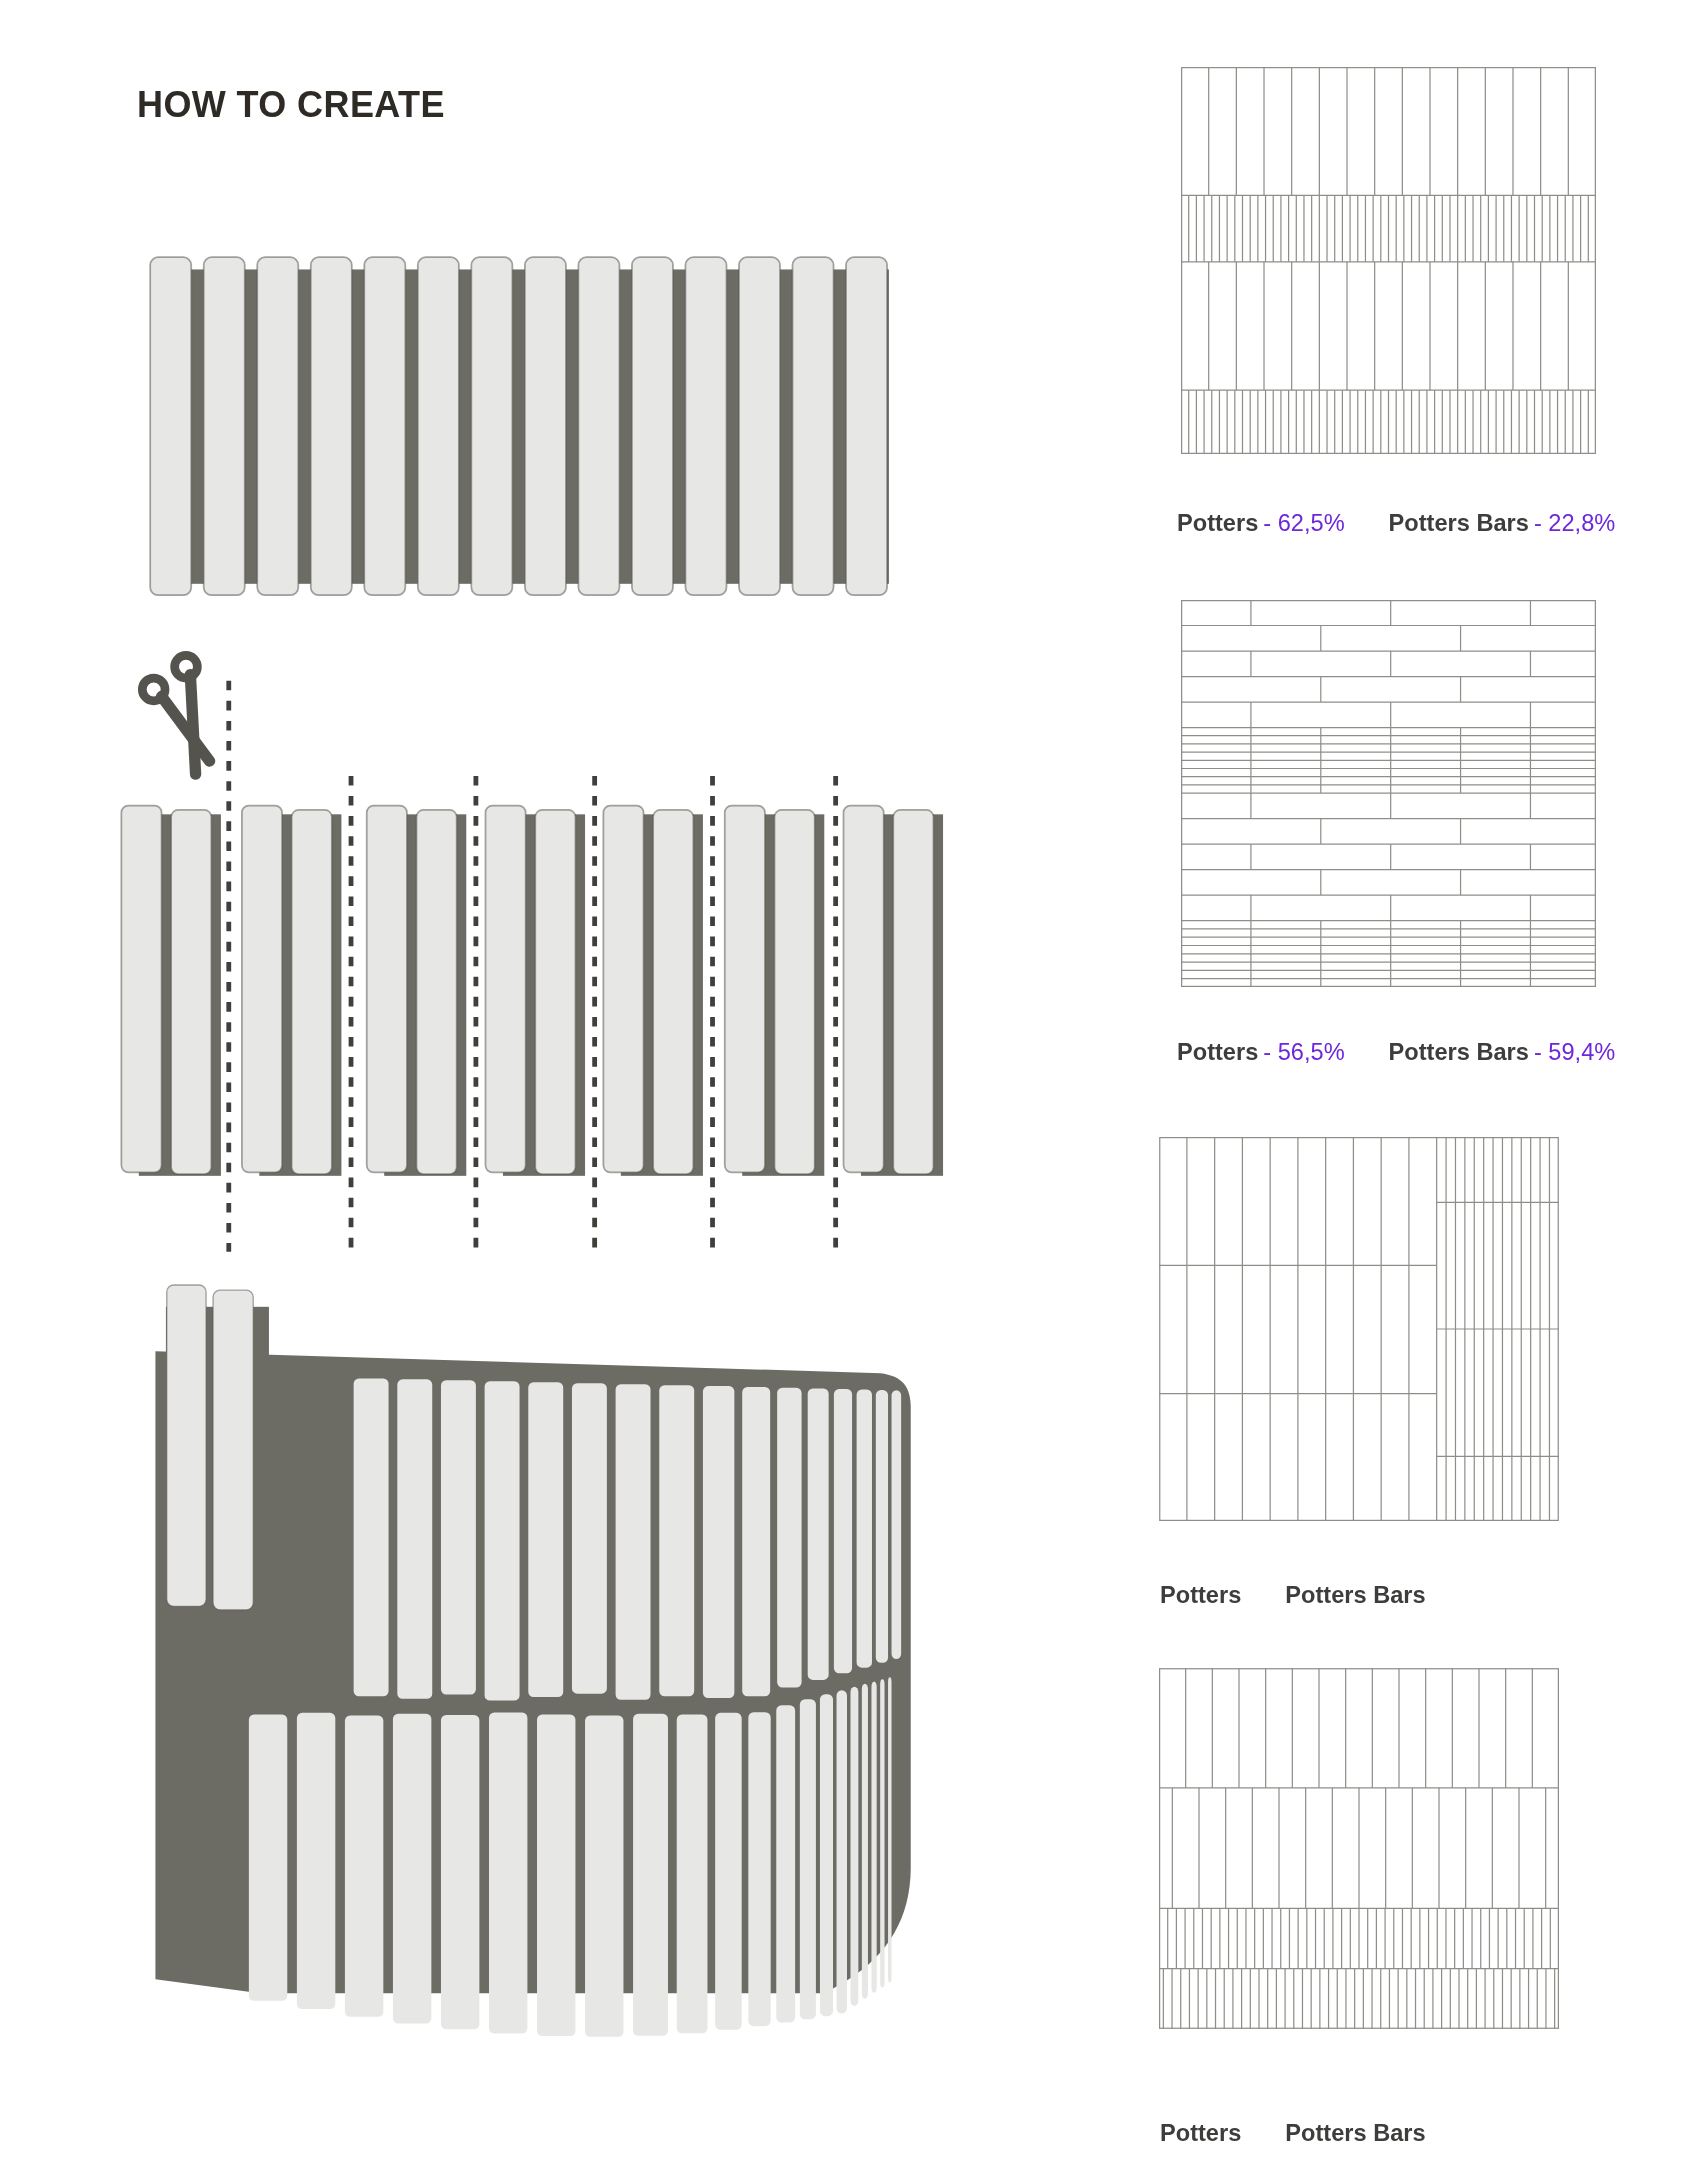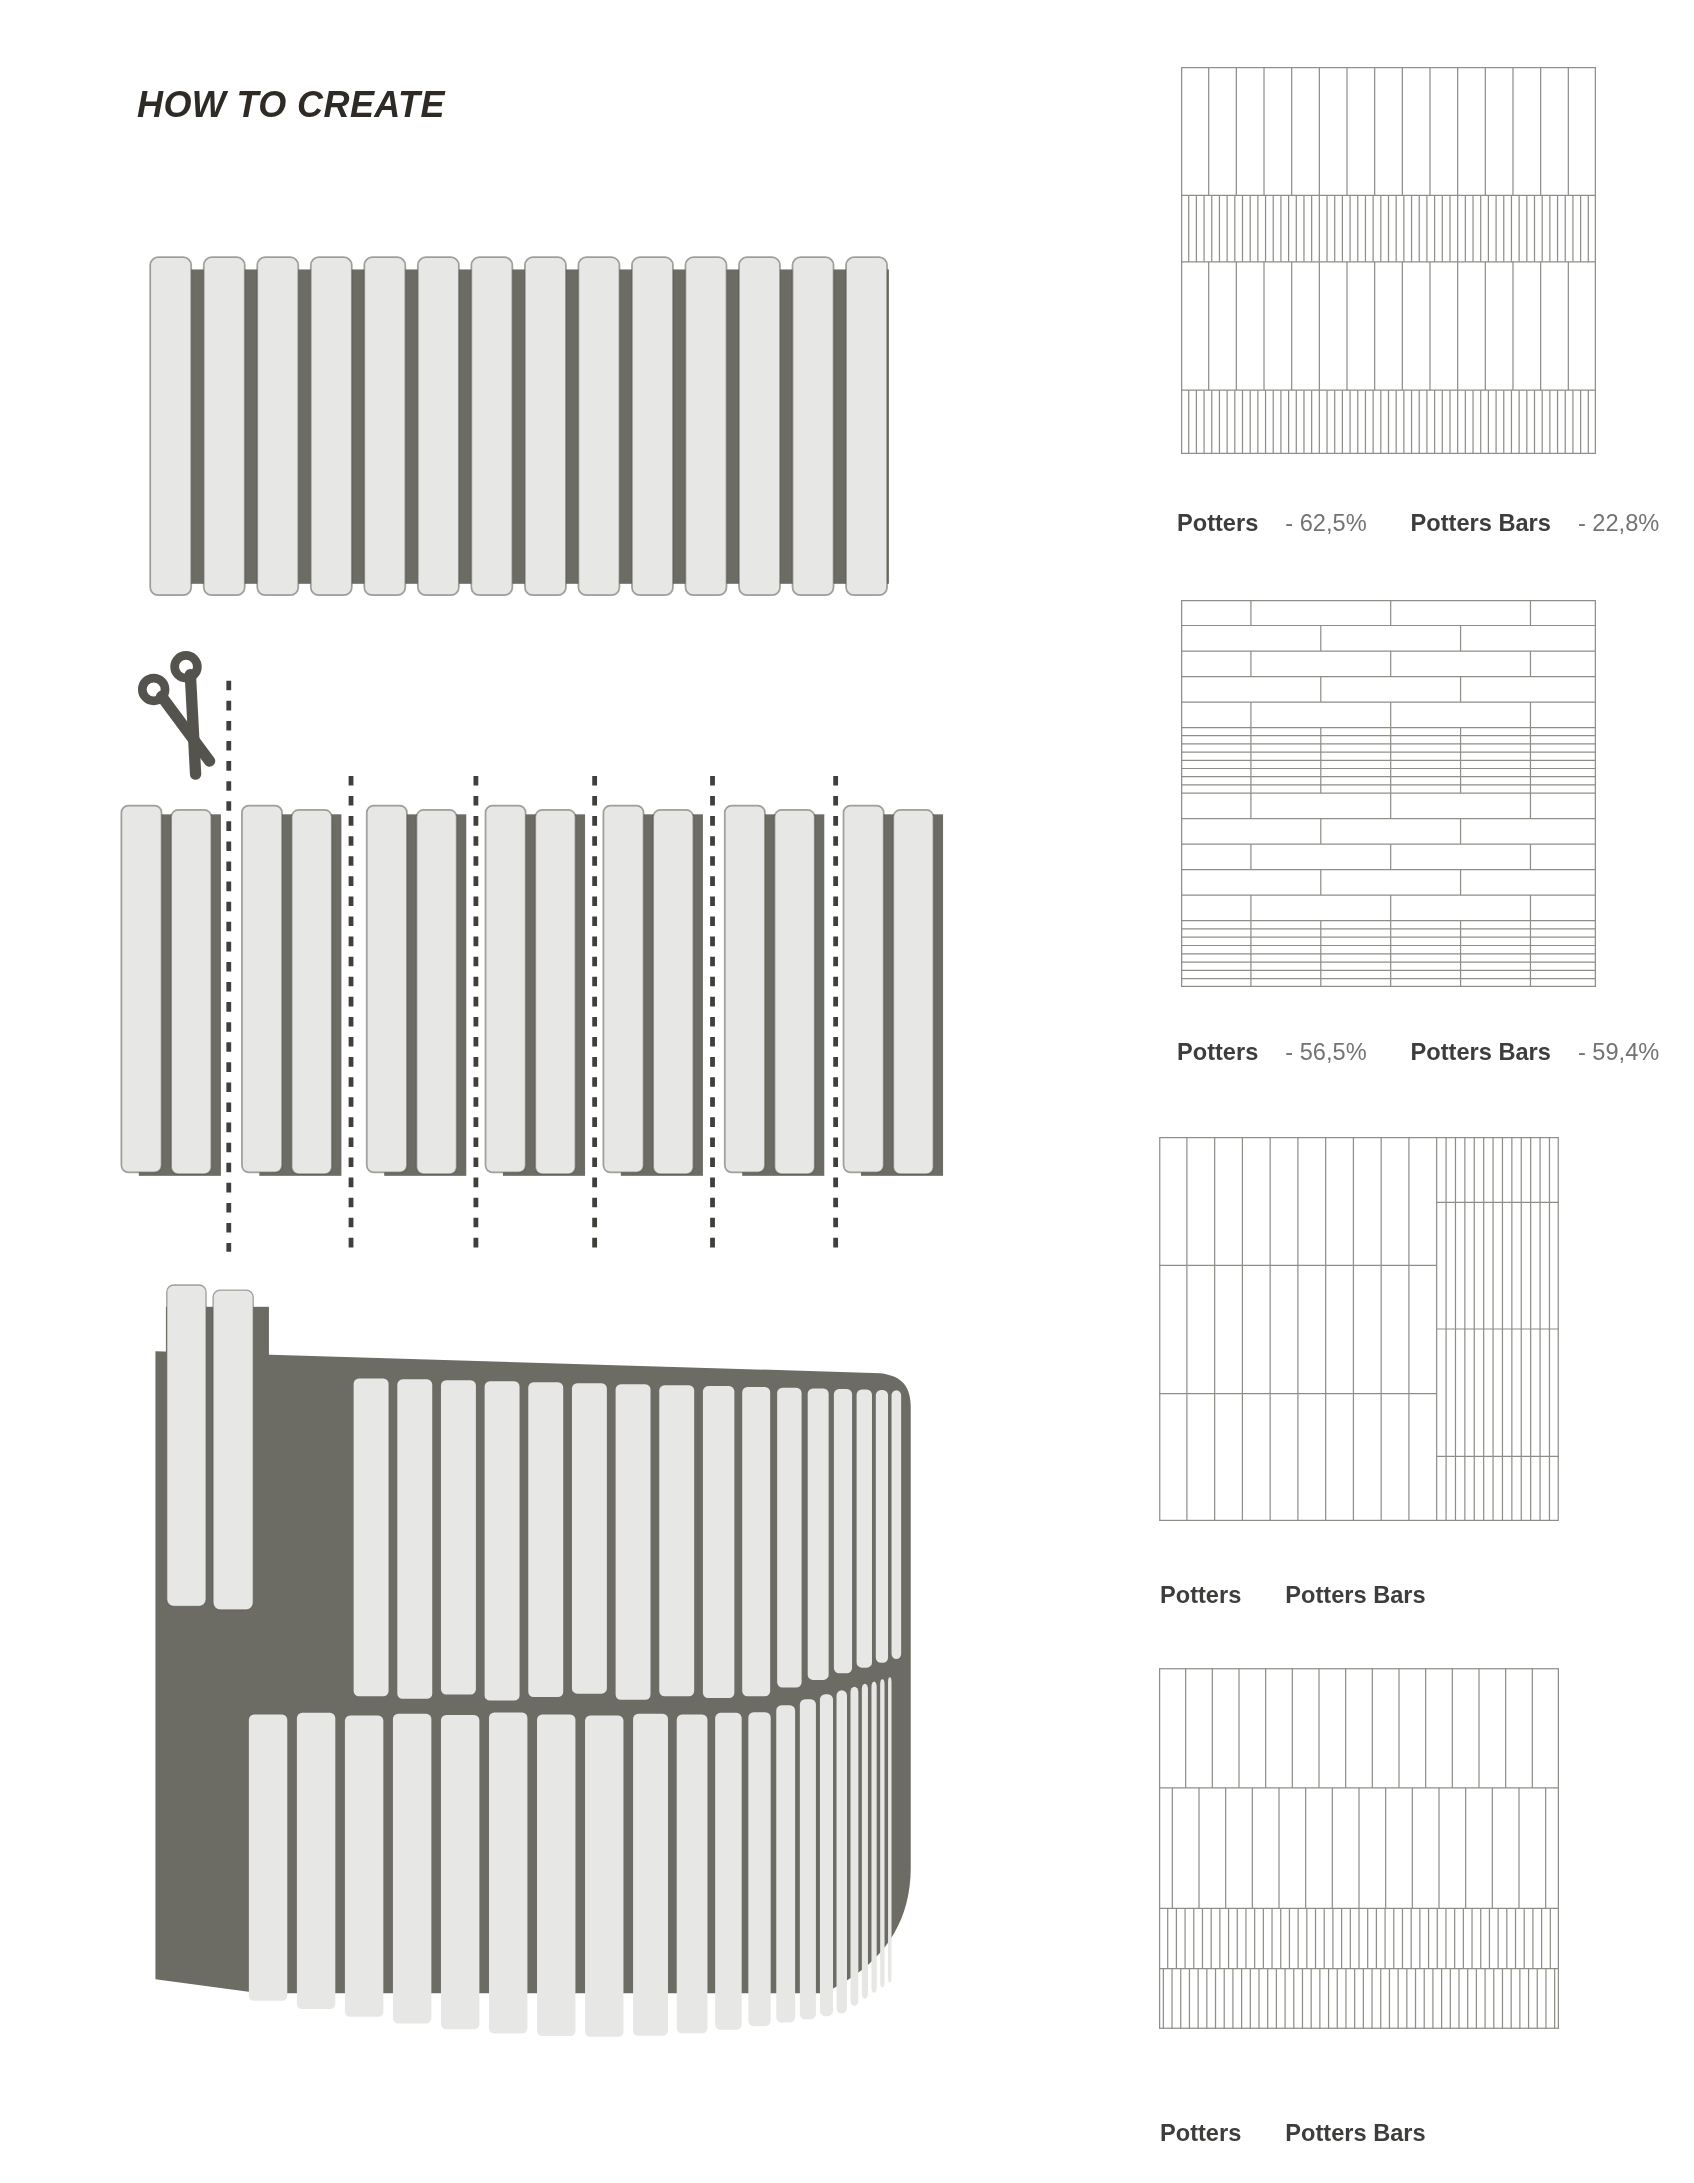--- a/index.html
+++ b/index.html
@@ -1,26 +1,26 @@
 <!DOCTYPE html>
 <html style="font-size:14px"><head>
 <meta charset="utf-8">
 <style>
   html,body{margin:0;padding:0;background:#fff;}
   .page{position:relative;width:1694px;height:2184px;background:#ffffff;overflow:hidden;
         font-family:"Liberation Sans", sans-serif;}
   .title{position:absolute;left:137px;top:80px;margin:0;
-         font-size:36px;line-height:49px;font-weight:800;letter-spacing:0.4px;color:#2e2a25;font-style:italic;}
+         font-size:36px;line-height:49px;font-weight:800;letter-spacing:0.4px;color:#2e2a25;}
   .title span{display:block;}
   #diagrams{position:absolute;left:0;top:0;width:1694px;height:2184px;}
   .swatch-svg{position:absolute;background:#fff;}
   .swatch-label{position:absolute;font-size:23.6px;line-height:28px;white-space:nowrap;}
   .lbl-name{font-weight:700;color:#3e3d3c;margin-top:36px;}
   .lbl-name.second{margin-left:44px;}
-  .lbl-val{font-weight:400;color:#737373;margin-left:27px;}
+  .lbl-val{font-weight:400;color:#6d28d9;margin-left:5px;}
   .lbl-val:empty{display:none;}
 </style>
 </head>
 <body>
 
 <div class="page">
 
   <h1 class="title">
     <span>HOW TO CREATE</span>
   </h1>

